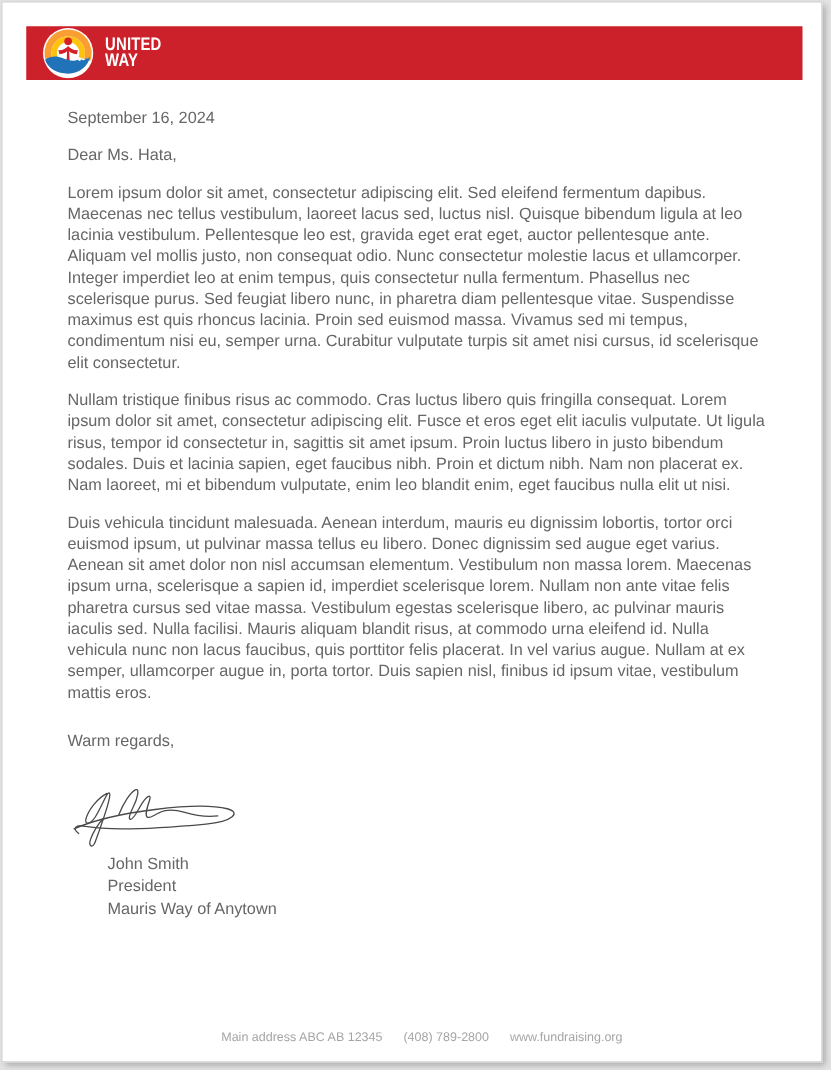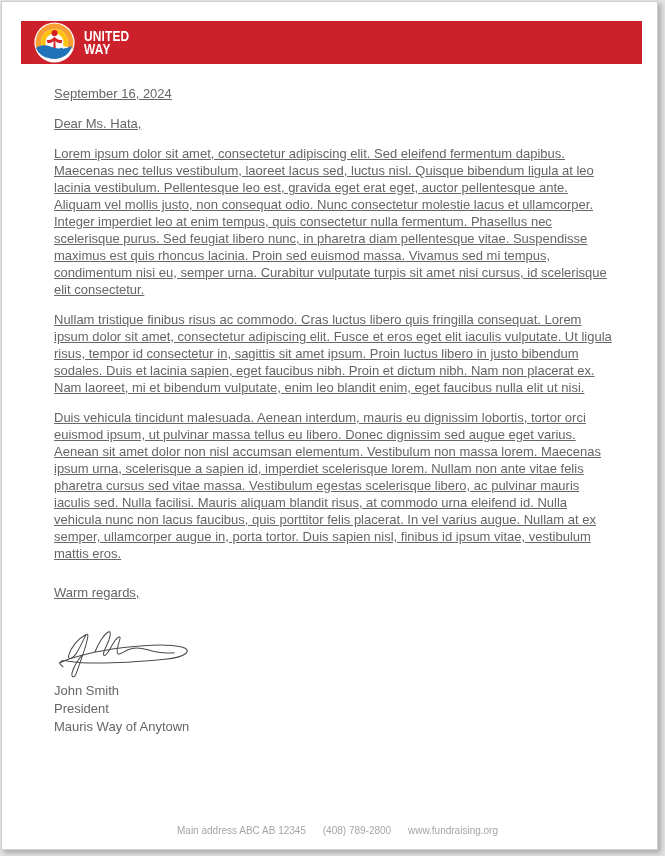--- a/index.html
+++ b/index.html
@@ -8,25 +8,25 @@
   .paper { position:absolute; left:1px; top:1px; width:657px; height:849px;
            background:#ffffff; border:1px solid #cfcfcf;
            box-shadow:3px 3px 5px rgba(0,0,0,0.25); }
   .banner { margin:19px 15px 0 19px; height:43px; display:flex; align-items:center; }
   .logo-badge { width:41px; height:41px; margin-left:13px; flex:0 0 auto; }
   .logo-badge svg { width:100%; height:100%; display:block; }
   .logo-text { margin-left:9px; color:#ffffff; font-weight:bold; font-size:14.5px;
                line-height:13px; letter-spacing:0.2px; transform:scaleX(0.82);
                transform-origin:left center; white-space:nowrap; }
   .content { padding:21px 44px 0 52px; color:#666666; font-size:13px; line-height:17px; }
-  .content p { margin-bottom:13px;text-decoration:underline; }
+  .content p { margin-bottom:13px; }
   .closing { margin-top:22px; }
   .signature-svg { display:block; margin:4px 0 2px -4px; width:158px; height:66px; }
   .signature-svg path { fill:none; stroke:#4a4a4a; stroke-width:1.1; stroke-linecap:round; }
-  .sig-block div { line-height:18px; }
+  .sig-block div { line-height:18px;margin-left:32px; }
   .footer { position:absolute; left:0; right:0; bottom:13px; text-align:center;
             font-size:10px; color:#a5a5a5;padding-left:16px; }
   .footer span { margin:0 7px; }
 </style>
 </head>
 <body>
 
 <div class="paper">
 
   <div class="banner" style="background-color: rgb(204, 33, 43);">

